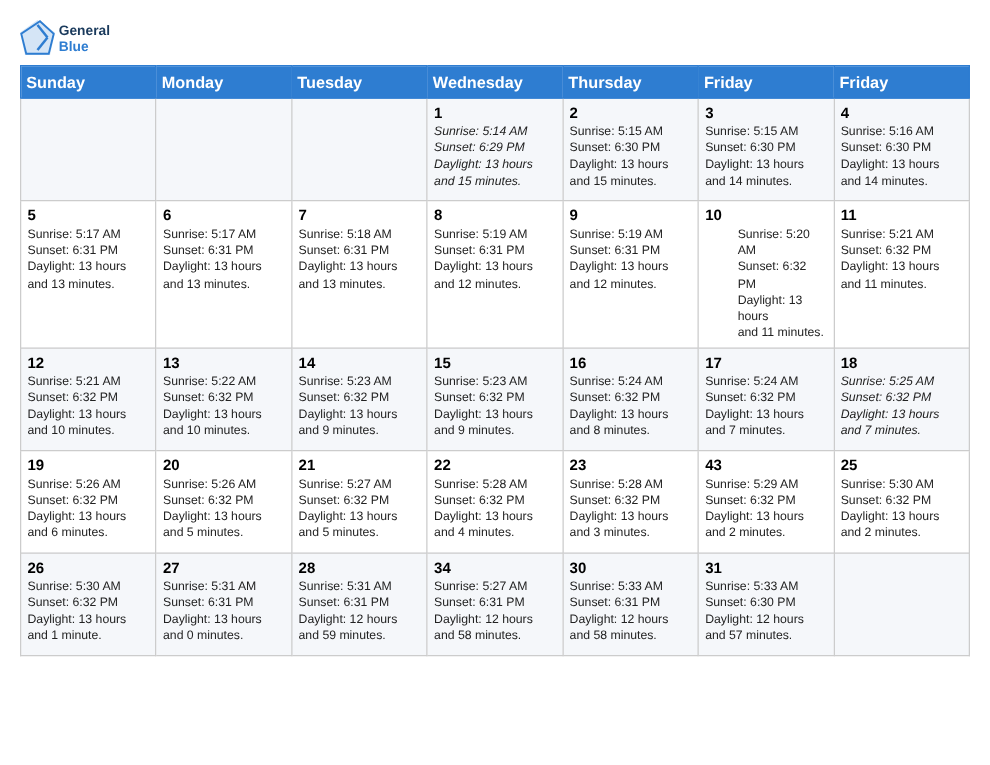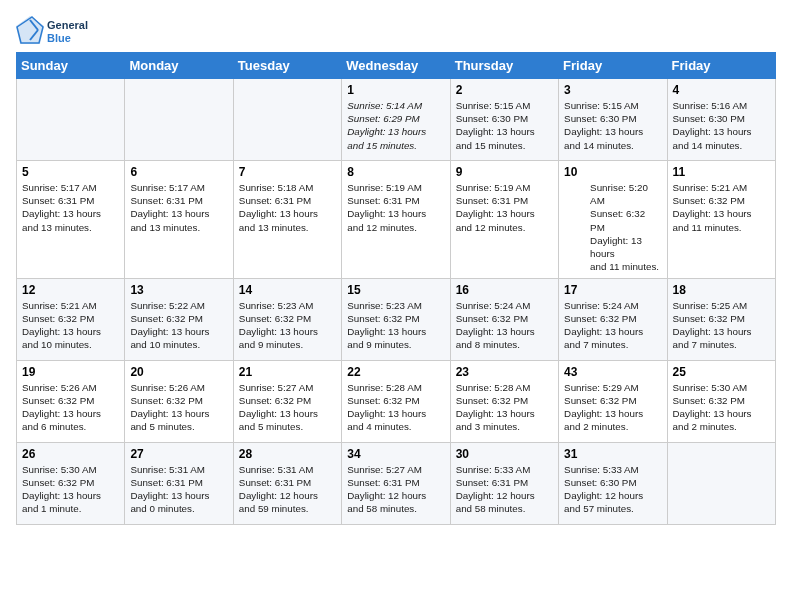--- a/index.html
+++ b/index.html
@@ -231,21 +231,21 @@
         </td>
         <td>
           <span class="day-num">17</span>
           <div class="day-info" style="white-space: pre-line;">Sunrise: 5:24 AM
 Sunset: 6:32 PM
 Daylight: 13 hours
 and 7 minutes.</div>
         </td>
         <td>
           <span class="day-num">18</span>
-          <div class="day-info" style="white-space: pre-line;">Sunrise: 5:25 AM
+          <div class="day-info" style="white-space: pre-line; font-style: italic;">Sunrise: 5:25 AM
 Sunset: 6:32 PM
 Daylight: 13 hours
 and 7 minutes.</div>
         </td>
       </tr>
       <tr>
         <td>
           <span class="day-num">19</span>
           <div class="day-info" style="white-space: pre-line;">Sunrise: 5:26 AM
 Sunset: 6:32 PM

